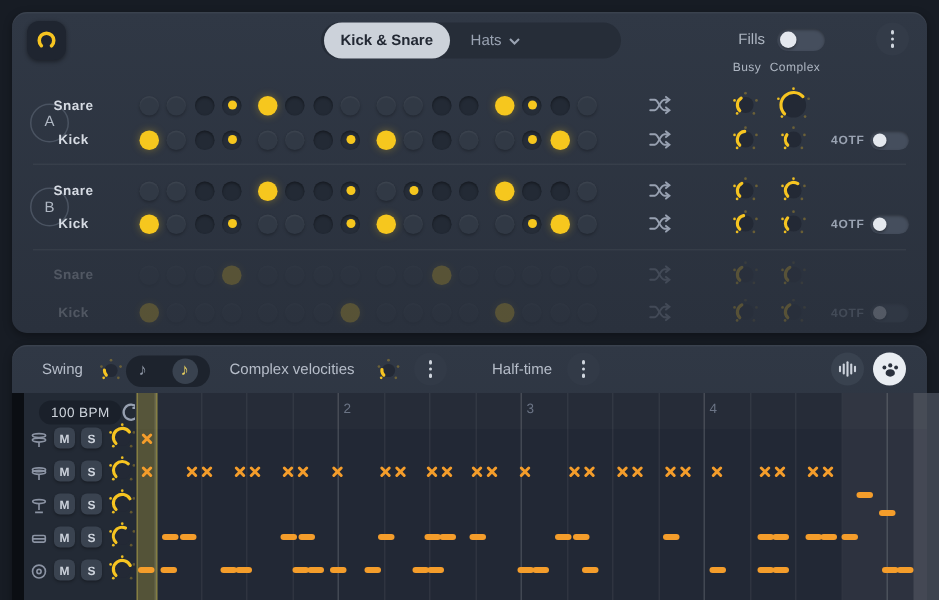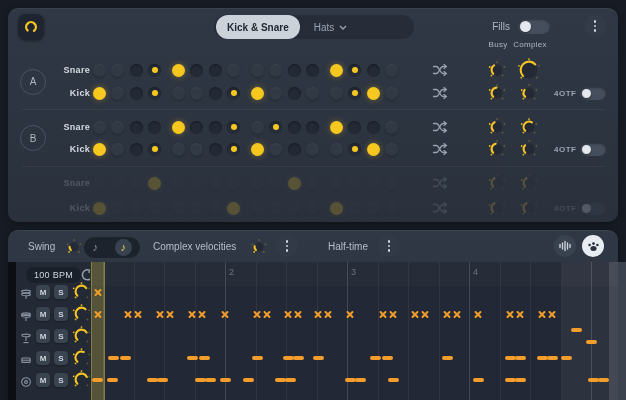--- a/index.html
+++ b/index.html
@@ -33,21 +33,21 @@
        box-shadow:0 1px 2px rgba(0,0,0,.4);}
   .tog.small{width:26px;height:13px;}
   .tog.small i{width:9px;height:9px;}
 
   
   #sections{position:absolute;left:0;top:0;width:610px;height:214px;}
   .section{position:absolute;left:0;top:0;width:610px;height:214px;pointer-events:none;}
   .section.ghost{opacity:.22;}
   .seclabel{position:absolute;left:12px;width:24px;height:24px;border-radius:50%;
        border:1px solid #4a5361;color:#aeb6c2;font-size:10px;display:flex;align-items:center;justify-content:center;}
-  .rowlabel{position:absolute;left:0;width:82px;text-align:right;font-size:9px;font-weight:bold;color:#d6dbe3;letter-spacing:.3px;}
+  .rowlabel{position:absolute;left:0;width:82px;text-align:center;font-size:9px;font-weight:bold;color:#d6dbe3;letter-spacing:.3px;}
   .dot{position:absolute;width:13px;height:13px;border-radius:50%;}
   .dot.off{background:#313945;box-shadow:inset 0 1px 1px rgba(255,255,255,.06),0 1px 2px rgba(0,0,0,.25);}
   .dot.dim{background:#232a35;box-shadow:inset 0 1px 2px rgba(0,0,0,.4);}
   .dot.on{background:#f6c71e;box-shadow:0 0 6px rgba(246,199,30,.35);}
   .dot.small{background:#262d38;box-shadow:inset 0 1px 2px rgba(0,0,0,.4);}
   .dot.small i{position:absolute;left:3.5px;top:3.5px;width:6px;height:6px;border-radius:50%;background:#f6c71e;display:block;}
   .shuffle{position:absolute;width:16px;height:14px;}
   .knobwrap{position:absolute;}
   .otflabel{position:absolute;left:546px;font-size:8px;letter-spacing:.5px;color:#9aa3b2;font-weight:bold;}
   .collab{position:absolute;top:32px;font-size:8px;color:#aeb6c2;text-align:center;letter-spacing:.3px;}

